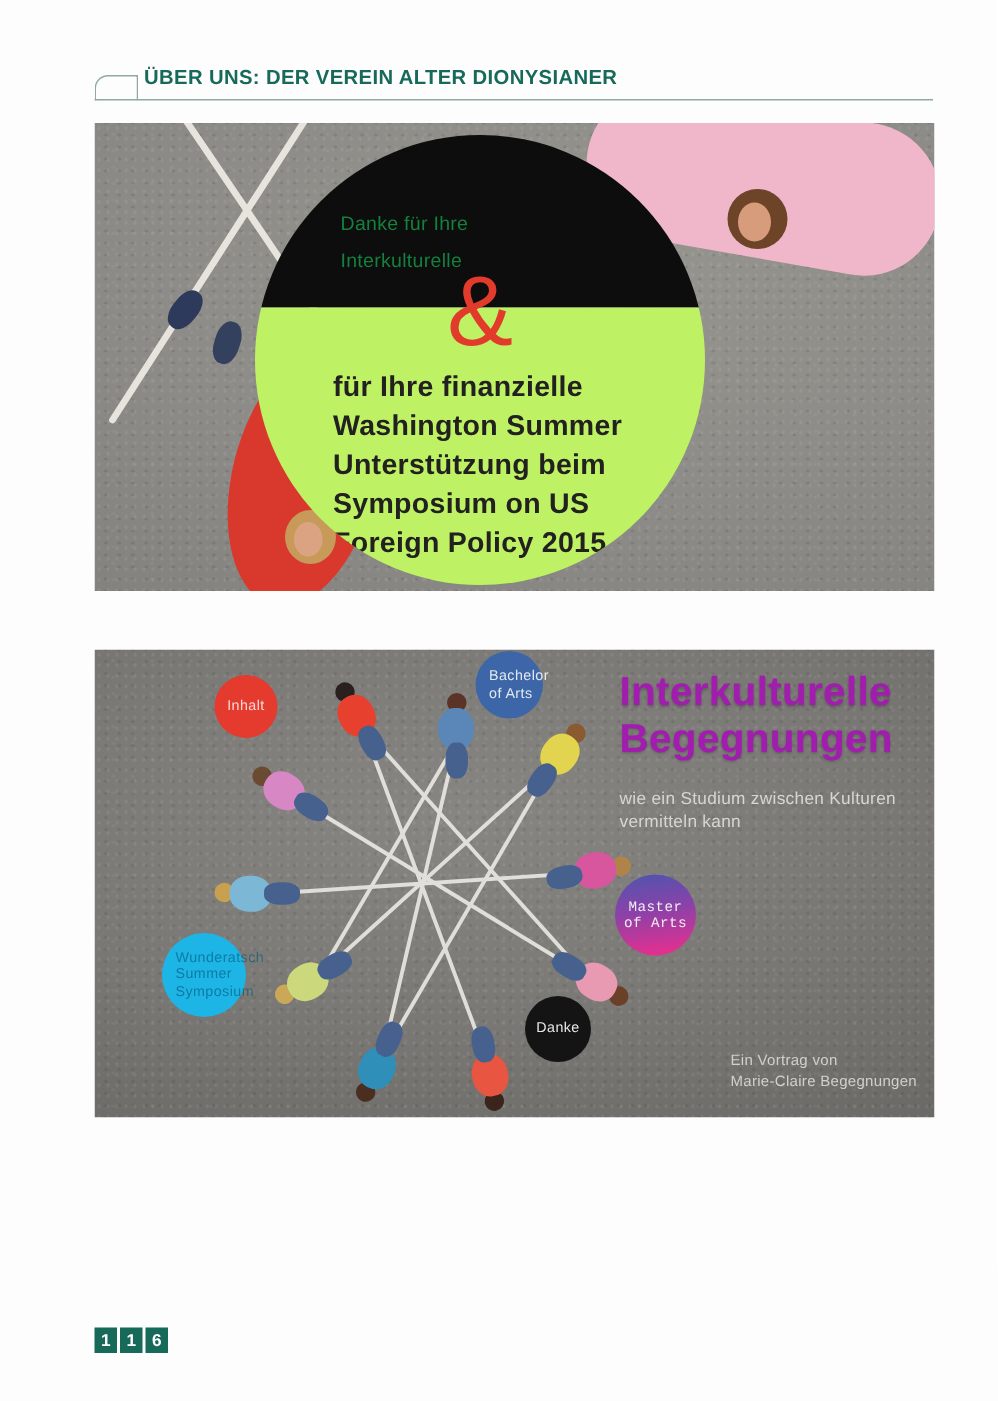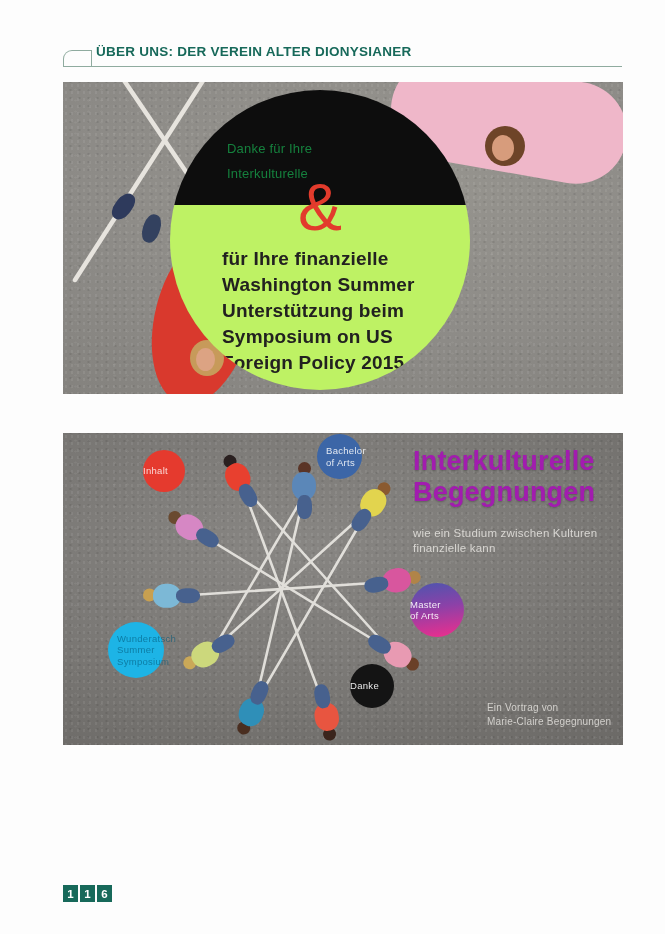--- a/index.html
+++ b/index.html
@@ -72,21 +72,21 @@
   
   .s2-title{position:absolute;left:350px;top:13px;color:#a21caf;font-weight:bold;
     font-size:27px;line-height:31px;letter-spacing:.2px;text-shadow:0 1px 2px rgba(0,0,0,.25);}
   .s2-subtitle{position:absolute;left:350px;top:93px;color:#d8d6d2;
     font-size:11.5px;line-height:15px;letter-spacing:.2px;}
   .s2-credit{position:absolute;left:424px;top:268px;color:#d2d0cc;
     font-size:10px;line-height:14px;letter-spacing:.2px;}
 
   
   .bubble{position:absolute;border-radius:50%;display:flex;flex-direction:column;
-    justify-content:center;box-sizing:border-box;
+    justify-content:center;align-items:center;box-sizing:border-box;
     font-size:9.5px;line-height:11.5px;letter-spacing:.3px;text-align:left;}
   .b-inhalt{left:80px;top:17px;width:42px;height:42px;}
   .b-bachelor{left:254px;top:1px;width:45px;height:45px;align-items:flex-start;padding-left:9px;}
   .b-washington{left:45px;top:189px;width:56px;height:56px;align-items:flex-start;padding-left:9px;}
   .b-master{left:347px;top:150px;width:54px;height:54px;}
   .b-danke{left:287px;top:231px;width:44px;height:44px;}
 
   
   .pagenum{position:absolute;left:63px;top:885px;display:flex;gap:2px;}
   .pd{width:15px;height:17px;display:flex;align-items:center;justify-content:center;
@@ -204,35 +204,35 @@
     </div>
     <div class="bubble b-bachelor" style="background: rgb(60, 102, 167); color: rgba(255, 255, 255, 0.85);">
       <span>Bachelor</span>
       <span>of Arts</span>
     </div>
     <div class="bubble b-washington" style="background: rgb(29, 180, 230); color: rgba(0, 86, 120, 0.6);">
       <span>Wunderatsch</span>
       <span>Summer</span>
       <span>Symposium</span>
     </div>
-    <div class="bubble b-master" style="background: linear-gradient(172deg, rgb(77, 85, 174) 0%, rgb(140, 65, 168) 45%, rgb(240, 45, 140) 100%); color: rgba(255, 255, 255, 0.9);">
+    <div class="bubble b-master" style="background: linear-gradient(172deg, rgb(77, 85, 174) 0%, rgb(140, 65, 168) 45%, rgb(240, 45, 140) 100%); color: rgba(255, 255, 255, 0.9); font-family: Liberation Mono, monospace;">
       <span>Master</span>
       <span>of Arts</span>
     </div>
     <div class="bubble b-danke" style="background: rgb(20, 20, 20); color: rgba(255, 255, 255, 0.9);">
       <span>Danke</span>
     </div>
 
     <div class="s2-title">
       <div>Interkulturelle</div>
       <div>Begegnungen</div>
     </div>
     <div class="s2-subtitle">
       <div>wie ein Studium zwischen Kulturen</div>
-      <div>finanzielle kann</div>
+      <div>vermitteln kann</div>
     </div>
     <div class="s2-credit">
       <div>Ein Vortrag von</div>
       <div>Marie-Claire Begegnungen</div>
     </div>
   </figure>
 
   <div class="pagenum">
     <span class="pd" style="background-color: rgb(23, 105, 90);">1</span>
     <span class="pd" style="background-color: rgb(23, 105, 90);">1</span>

